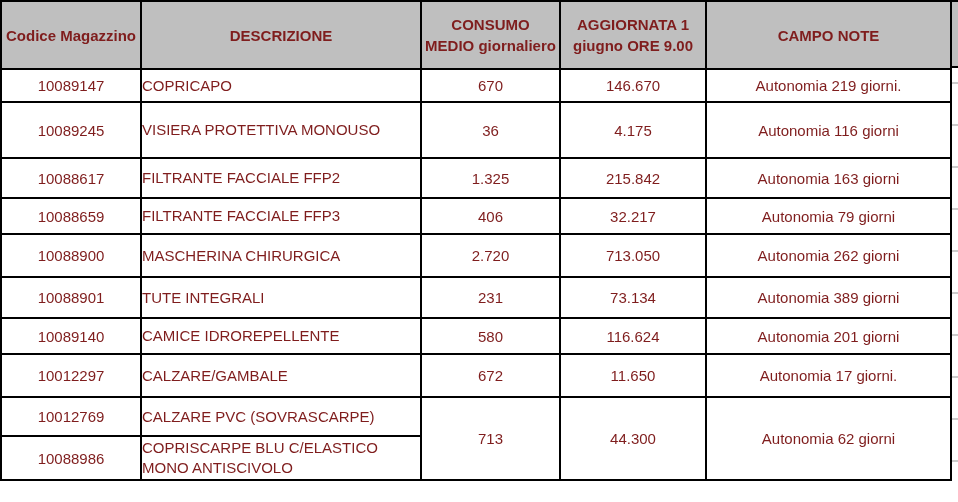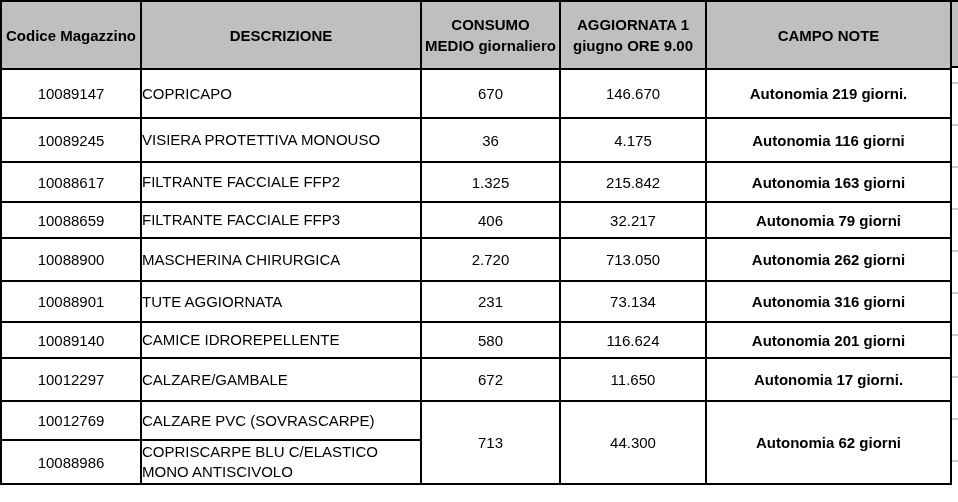--- a/index.html
+++ b/index.html
@@ -3,21 +3,21 @@
 <meta charset="utf-8">
 <style>
   html, body { margin: 0; padding: 0; background: #ffffff; }
   .screen {
     position: relative;
     width: 958px;
     height: 502px;
     overflow: hidden;
     background: #ffffff;
     font-family: "Liberation Sans", sans-serif;
-    color: #000000;
+    color: #7f1d1d;
   }
   .tbl-wrap {
     position: absolute;
     left: 0; top: 0;
     border-top: 2px solid #000;
     border-left: 2px solid #000;
   }
   table.grid {
     border-collapse: separate;
     border-spacing: 0;
@@ -39,34 +39,34 @@
   }
   table.grid th {
     background: #bfbfbf;
     font-weight: bold;
     font-size: 15px;
     line-height: 21px;
     text-align: center;
   }
   th.h-left { text-align: left; padding-left: 6px; }
   tr.hr  { height: 68px; }
-  tr.r1  { height: 49px; }
-  tr.r2  { height: 44px; padding-left: 8px; }
+  tr.r1  { height: 33px; }
+  tr.r2  { height: 56px; padding-left: 8px; }
   tr.r3  { height: 40px; margin-top: 44px; }
   tr.r4  { height: 36px; border-radius: 17px; }
   tr.r5  { height: 43px; }
   tr.r6  { height: 41px; border-radius: 10px; }
   tr.r7  { height: 36px; }
   tr.r8  { height: 43px; }
   tr.r9  { height: 39px; }
   tr.r10 { height: 44px; }
   td.code { text-align: center; font-size: 15px; }
   td.desc { text-align: left; padding-left: 6px; padding-right: 4px; font-size: 15px; line-height: 20px; }
   td.num  { text-align: center; font-size: 15px; }
-  td.note { text-align: center; font-size: 15px; font-weight: bold; }
+  td.note { text-align: center; font-size: 15px; font-weight: normal; }
   td.note-top { vertical-align: top; padding-top: 4px; }
   .sliver {
     position: absolute;
     left: 952px; top: 0;
     width: 6px; height: 502px;
     background:
       repeating-linear-gradient(to bottom, #ffffff 0 40px, #cccccc 40px 42px);
   }
   .sliver-head {
     position: absolute;
@@ -137,24 +137,24 @@
         </tr>
         <tr class="r5">
           <td class="code">10088900</td>
           <td class="desc">MASCHERINA CHIRURGICA</td>
           <td class="num">2.720</td>
           <td class="num">713.050</td>
           <td class="note">Autonomia 262 giorni</td>
         </tr>
         <tr class="r6">
           <td class="code">10088901</td>
-          <td class="desc">TUTE AGGIORNATA</td>
+          <td class="desc">TUTE INTEGRALI</td>
           <td class="num">231</td>
           <td class="num">73.134</td>
-          <td class="note note-top">Autonomia 316 giorni</td>
+          <td class="note note-top">Autonomia 389 giorni</td>
         </tr>
         <tr class="r7">
           <td class="code">10089140</td>
           <td class="desc">CAMICE IDROREPELLENTE</td>
           <td class="num">580</td>
           <td class="num">116.624</td>
           <td class="note">Autonomia 201 giorni</td>
         </tr>
         <tr class="r8">
           <td class="code">10012297</td>

